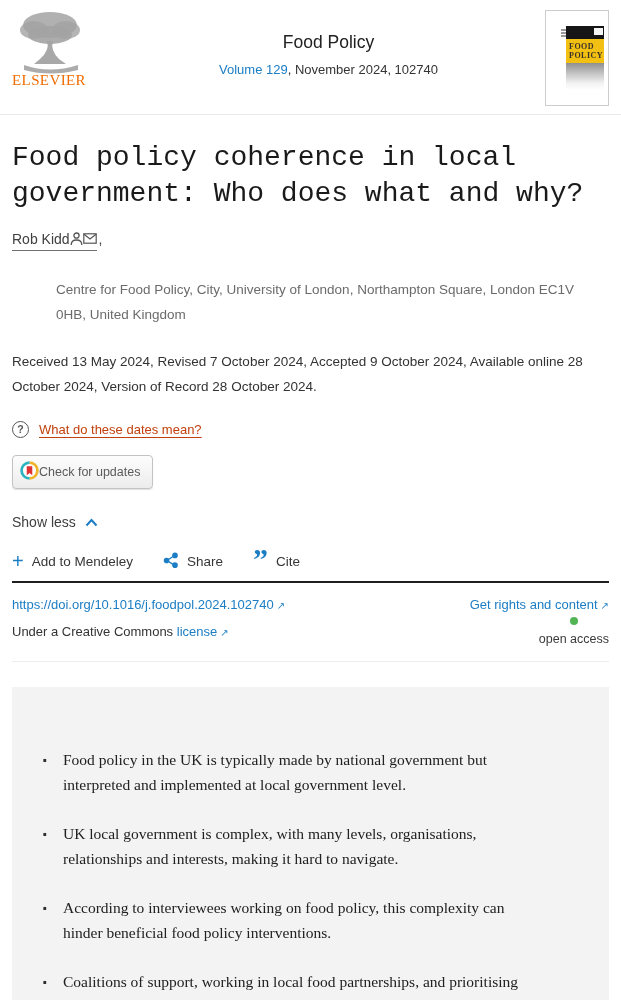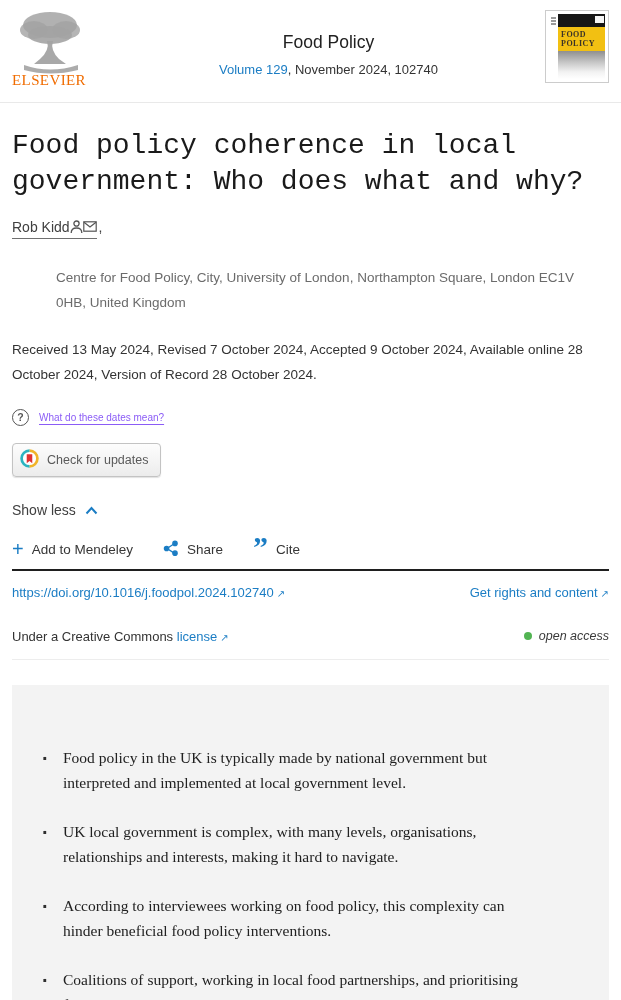--- a/index.html
+++ b/index.html
@@ -44,24 +44,24 @@
   .volume-line {
     margin-top: 9px;
     font-size: 13px;
     color: #333333;
   }
   .volume-link { color: #1b7dc4; cursor: pointer; }
 
   
   .cover-thumb {
     width: 64px;
-    height: 73px;
+    height: 96px;
     border: 1px solid #cccccc;
     background: #ffffff;
-    padding: 3px;
+    padding: 15px;
     cursor: pointer;
   }
   .cover-inner { width: 100%; height: 100%; display: flex; }
   .cover-spine {
     width: 9px;
     background: #ffffff;
     padding-top: 2px;
   }
   .spine-mark { width: 5px; height: 2px; background: #9a9a9a; margin: 1px auto; }
   .cover-main { flex: 1; display: flex; flex-direction: column; }
@@ -128,32 +128,31 @@
     border-radius: 50%;
     display: inline-flex;
     align-items: center;
     justify-content: center;
     font-size: 10.5px;
     font-weight: bold;
     color: #555555;
     flex: 0 0 auto;
   }
   .dates-help-link {
-    font-size: 10px;
-    color: #8b5cf6;
+    font-size: 13px;
+    color: #c2410c;
     text-decoration: underline;
     text-underline-offset: 3px;
     cursor: pointer;
   }
 
   .check-updates-btn {
     margin-top: 17px;
     display: inline-flex;
     align-items: center;
-    gap: 8px;
     padding: 5px 12px 5px 7px;
     background: linear-gradient(180deg, #fdfdfd 0%, #ececec 100%);
     border: 1px solid #c3c3c3;
     border-radius: 4px;
     box-shadow: 0 1px 1px rgba(0,0,0,0.12);
     font-size: 12.5px;
     color: #5a5a5a;
     cursor: pointer;
   }
 
@@ -201,25 +200,25 @@
     margin-top: 14px;
     font-size: 13px;
   }
   .blue-link { color: #1b7dc4; cursor: pointer; }
   .ext-arrow { font-size: 10px; margin-left: 3px; }
 
   .cc-row {
     display: flex;
     justify-content: space-between;
     align-items: center;
-    margin-top: 29px;
+    margin-top: 5px;
     font-size: 13px;
     color: #333333;
   }
-  .open-access { display: inline-flex; align-items: center; gap: 7px; font-size: 12.5px; font-style: italic; color: #3a3a3a; }
+  .open-access { display: inline-flex; align-items: center; gap: 7px; font-size: 12.5px; color: #3a3a3a; flex-direction: column; }
   .oa-dot { width: 8px; height: 8px; border-radius: 50%; background: #52b453; display: inline-block; }
 
   .light-divider { border: none; border-top: 1px solid #ededed; margin-top: 15px; }
 
   
   .highlights-box {
     margin: 25px 12px 0 12px;
     background: #f3f3f3;
     padding: 36px 30px 34px 30px;
   }

